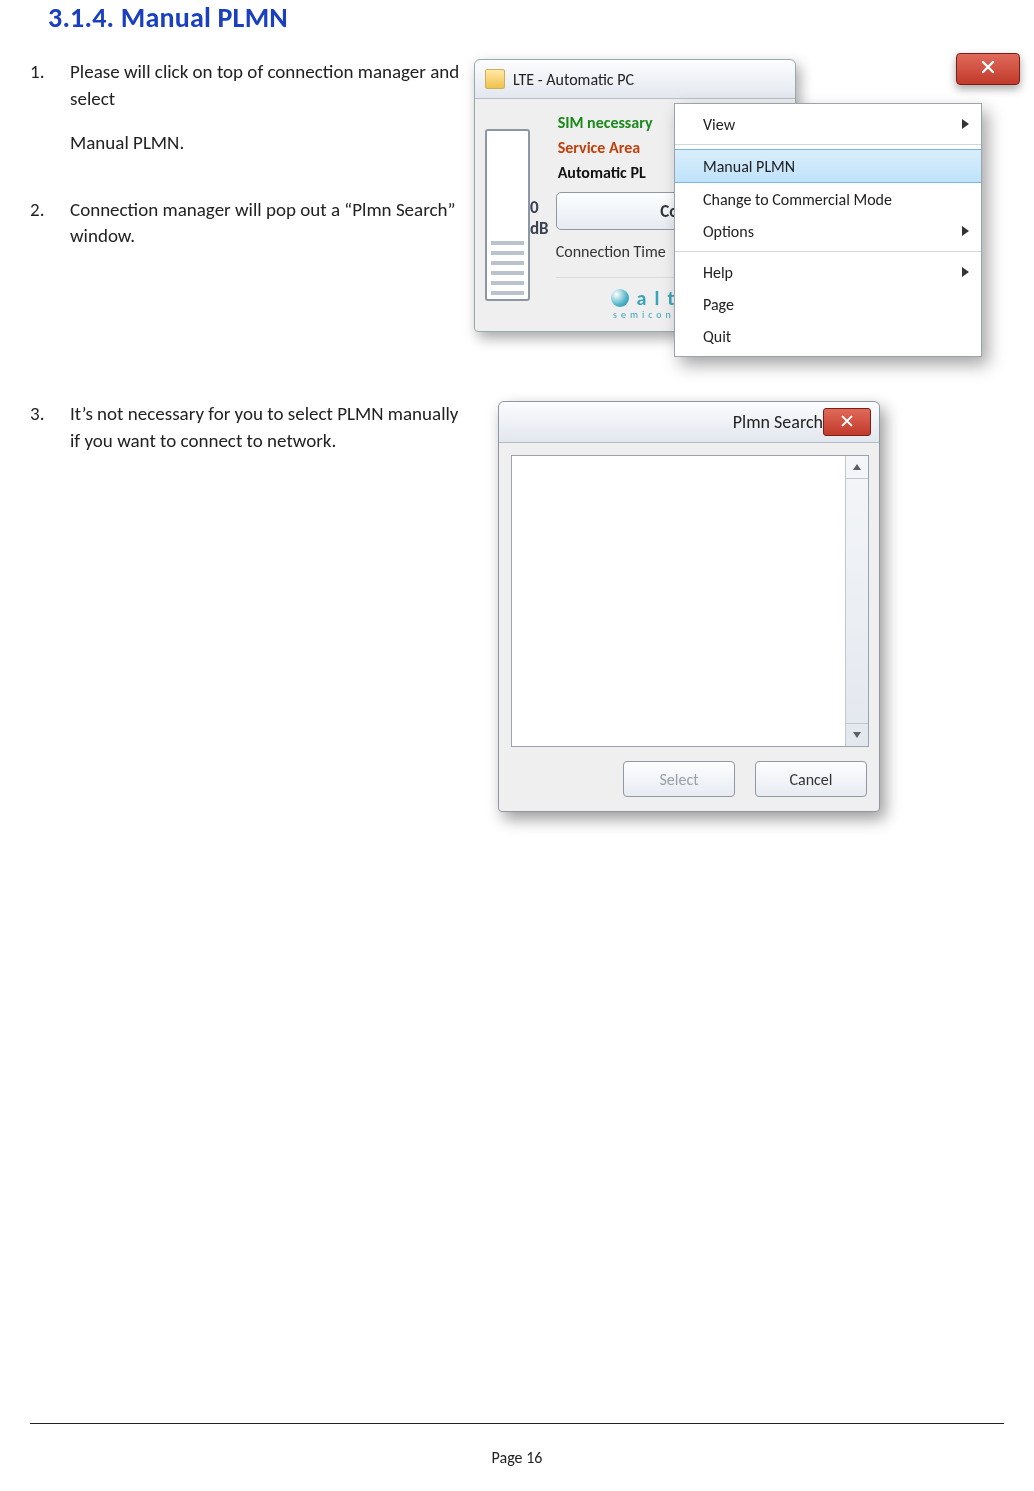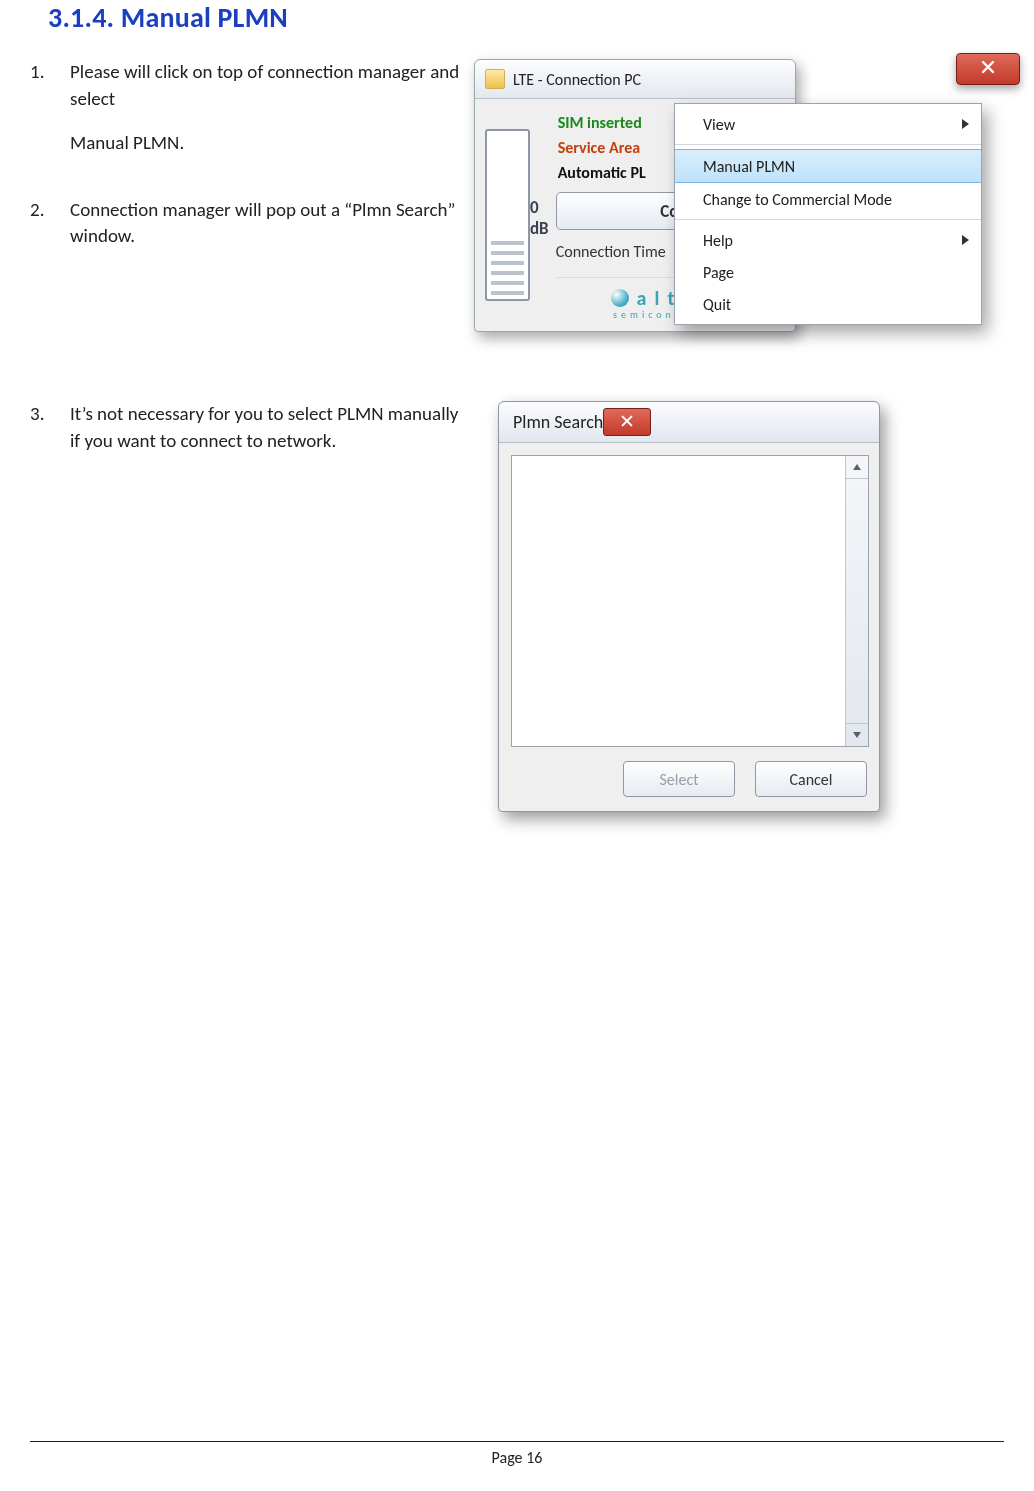--- a/index.html
+++ b/index.html
@@ -42,33 +42,33 @@
   .ctx{position:absolute;left:200px;top:44px;width:306px;background:#fff;border:1px solid #9aa3ae;box-shadow:6px 8px 16px rgba(0,0,0,.35);padding:4px 0;}
   .ctx .sepline{border-top:1px solid #d2d7dd;margin:4px 0;}
   .ctx-item{display:flex;align-items:center;height:32px;font-size:16px;color:#222;padding:0 12px 0 28px;position:relative;}
   .ctx-item.hasarrow::after{content:"";position:absolute;right:12px;top:50%;transform:translateY(-50%);border-left:7px solid #333;border-top:5px solid transparent;border-bottom:5px solid transparent;}
   .ctx-item.hl{background:linear-gradient(#d9eefc,#bfe2fb);border:1px solid #7ab6e2;border-left:none;border-right:none;}
   .ss1-spacer{height:310px;}
 
   
   .ss2{width:400px;margin-left:24px;}
   .dlg{width:380px;border:1px solid #8f97a2;border-radius:6px 6px 4px 4px;box-shadow:5px 7px 16px rgba(0,0,0,.4);background:#efeff0;}
-  .dlg-title{height:40px;background:linear-gradient(#fbfcfe,#e2e6ee);border-bottom:1px solid #b6bcc6;display:flex;align-items:center;justify-content:flex-start;padding:0 8px 0 14px;border-radius:6px 6px 0 0;font-size:18px;color:#222;}
+  .dlg-title{height:40px;background:linear-gradient(#fbfcfe,#e2e6ee);border-bottom:1px solid #b6bcc6;display:flex;align-items:center;justify-content:flex-end;padding:0 8px 0 14px;border-radius:6px 6px 0 0;font-size:18px;color:#222;}
   .dlg-title .dclose{width:46px;height:26px;background:linear-gradient(#e06a5a,#c13a2b);border:1px solid #7a1f16;border-radius:3px;display:flex;align-items:center;justify-content:center;color:#fff;}
   .dlg-body{padding:12px 12px 14px;}
   .listbox{width:100%;height:290px;background:#fff;border:1px solid #9aa3ae;position:relative;}
   .listbox .sb{position:absolute;right:0;top:0;bottom:0;width:22px;background:linear-gradient(#f4f6f9,#e3e7ee);border-left:1px solid #c1c7cf;}
   .listbox .sb .arr{height:22px;display:flex;align-items:center;justify-content:center;border-bottom:1px solid #c1c7cf;}
   .listbox .sb .arr:last-child{border-top:1px solid #c1c7cf;border-bottom:none;position:absolute;left:0;right:0;bottom:0;}
   .listbox .sb .arr svg{width:10px;height:10px;fill:#58606b;}
   .dlg-btns{display:flex;justify-content:flex-end;gap:20px;margin-top:14px;}
   .dlg-btns .btn{height:34px;min-width:110px;border:1px solid #8f98a4;border-radius:4px;background:linear-gradient(#fdfefe,#e7ebf2);display:flex;align-items:center;justify-content:center;font-size:16px;color:#333;}
   .dlg-btns .btn.disabled{color:#9aa0a8;}
 
-  .footer{position:absolute;left:30px;right:30px;bottom:24px;border-top:1px solid #222;text-align:center;font-size:16px;padding-top:6px;}
+  .footer{position:absolute;left:30px;right:30px;bottom:24px;border-top:1px solid #222;text-align:center;font-size:16px;padding-top:24px;}
 </style>
 </head>
 <body>
 
 <div class="page">
   <h2 class="sec-title">3.1.4. Manual PLMN</h2>
 
   <div class="row">
     <div class="instr">
       <ol class="steps">
@@ -85,36 +85,36 @@
             <div>Connection manager will pop out a “Plmn Search” window.</div>
           </span>
         </li>
       </ol>
     </div>
 
     <div class="shot ss1">
       <div class="lte-win">
         <div class="lte-title">
           <span class="ico"></span>
-          <span>LTE - Connection PC</span>
+          <span>LTE - Automatic PC</span>
         </div>
         <div class="lte-body">
           <div class="sigcol">
             <div class="sigbars">
               <span></span>
                 <span></span>
                 <span></span>
                 <span></span>
                 <span></span>
                 <span></span>
             </div>
             <div class="sigdb">0 dB</div>
           </div>
           <div class="maincol">
-            <div class="stat g">SIM inserted</div>
+            <div class="stat g">SIM necessary</div>
             <div class="stat r">Service Area</div>
             <div class="stat k">Automatic PL</div>
             <div class="conn-btn">Co</div>
             <div class="ct">Connection Time</div>
             <div class="brand">
               <span class="ball"></span>
               <span class="t1">altair</span>
             </div>
             <div class="brand2">semiconductor</div>
           </div>
@@ -127,20 +127,21 @@
               <path d="M3 3l10 10M13 3L3 13" stroke="#fff" stroke-width="2.4" stroke-linecap="round"></path>
             </svg>
         </span>
       </div>
 
       <div class="ctx">
         <div class="ctx-item hasarrow">View</div>
         <div class="sepline"></div>
         <div class="ctx-item hl">Manual PLMN</div>
         <div class="ctx-item">Change to Commercial Mode</div>
+        <div class="ctx-item hasarrow">Options</div>
         <div class="sepline"></div>
         <div class="ctx-item hasarrow">Help</div>
         <div class="ctx-item">Page</div>
         <div class="ctx-item">Quit</div>
       </div>
       <div class="ss1-spacer"></div>
     </div>
   </div>
 
   <div class="row">

